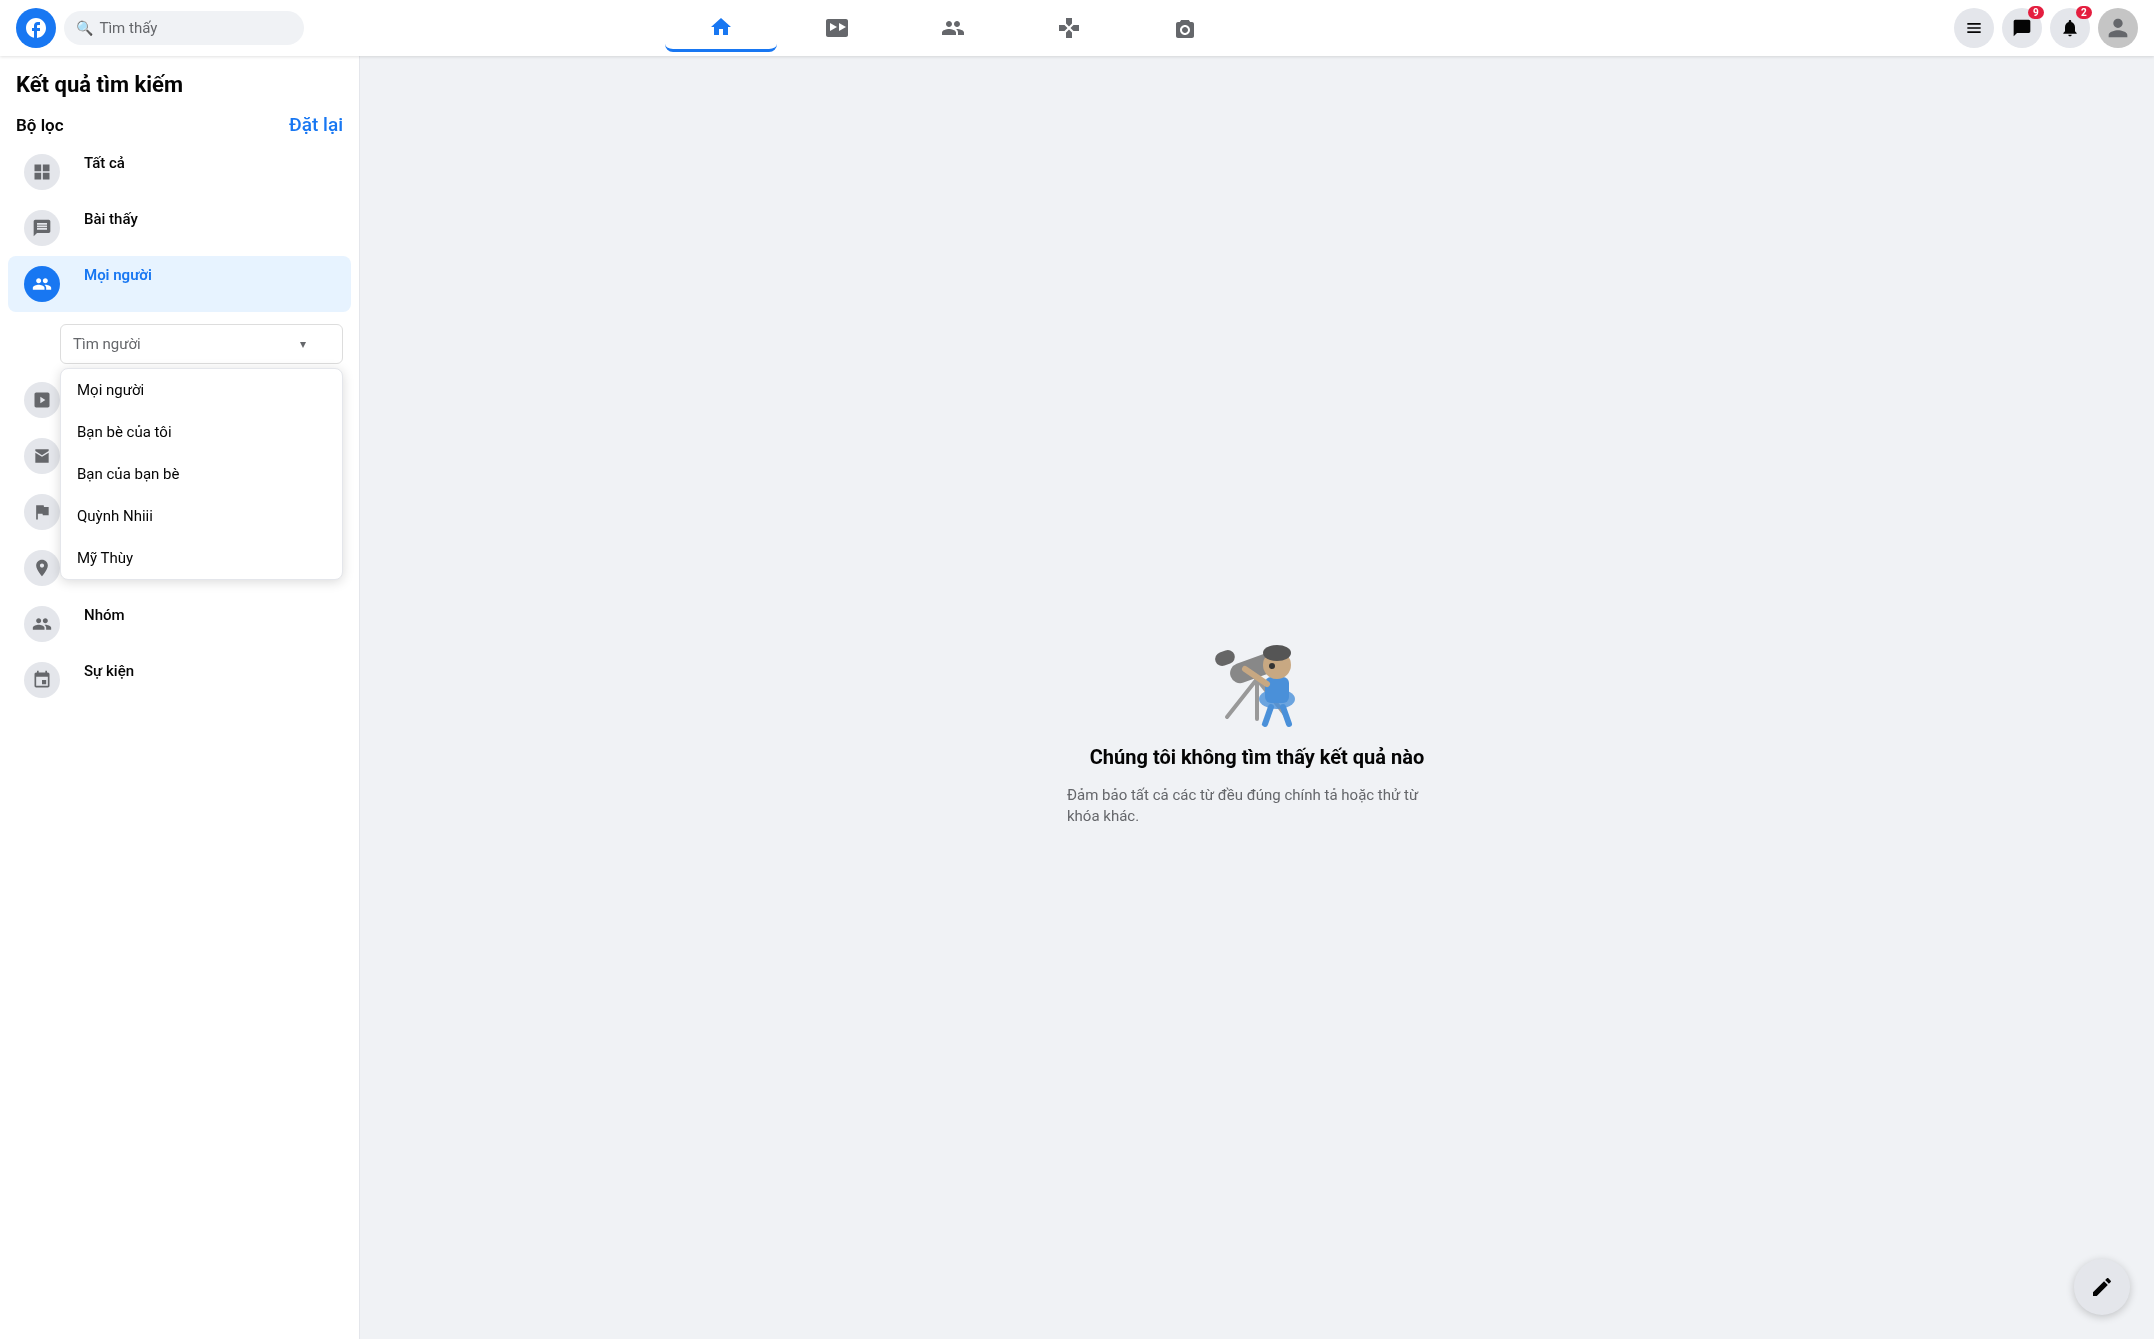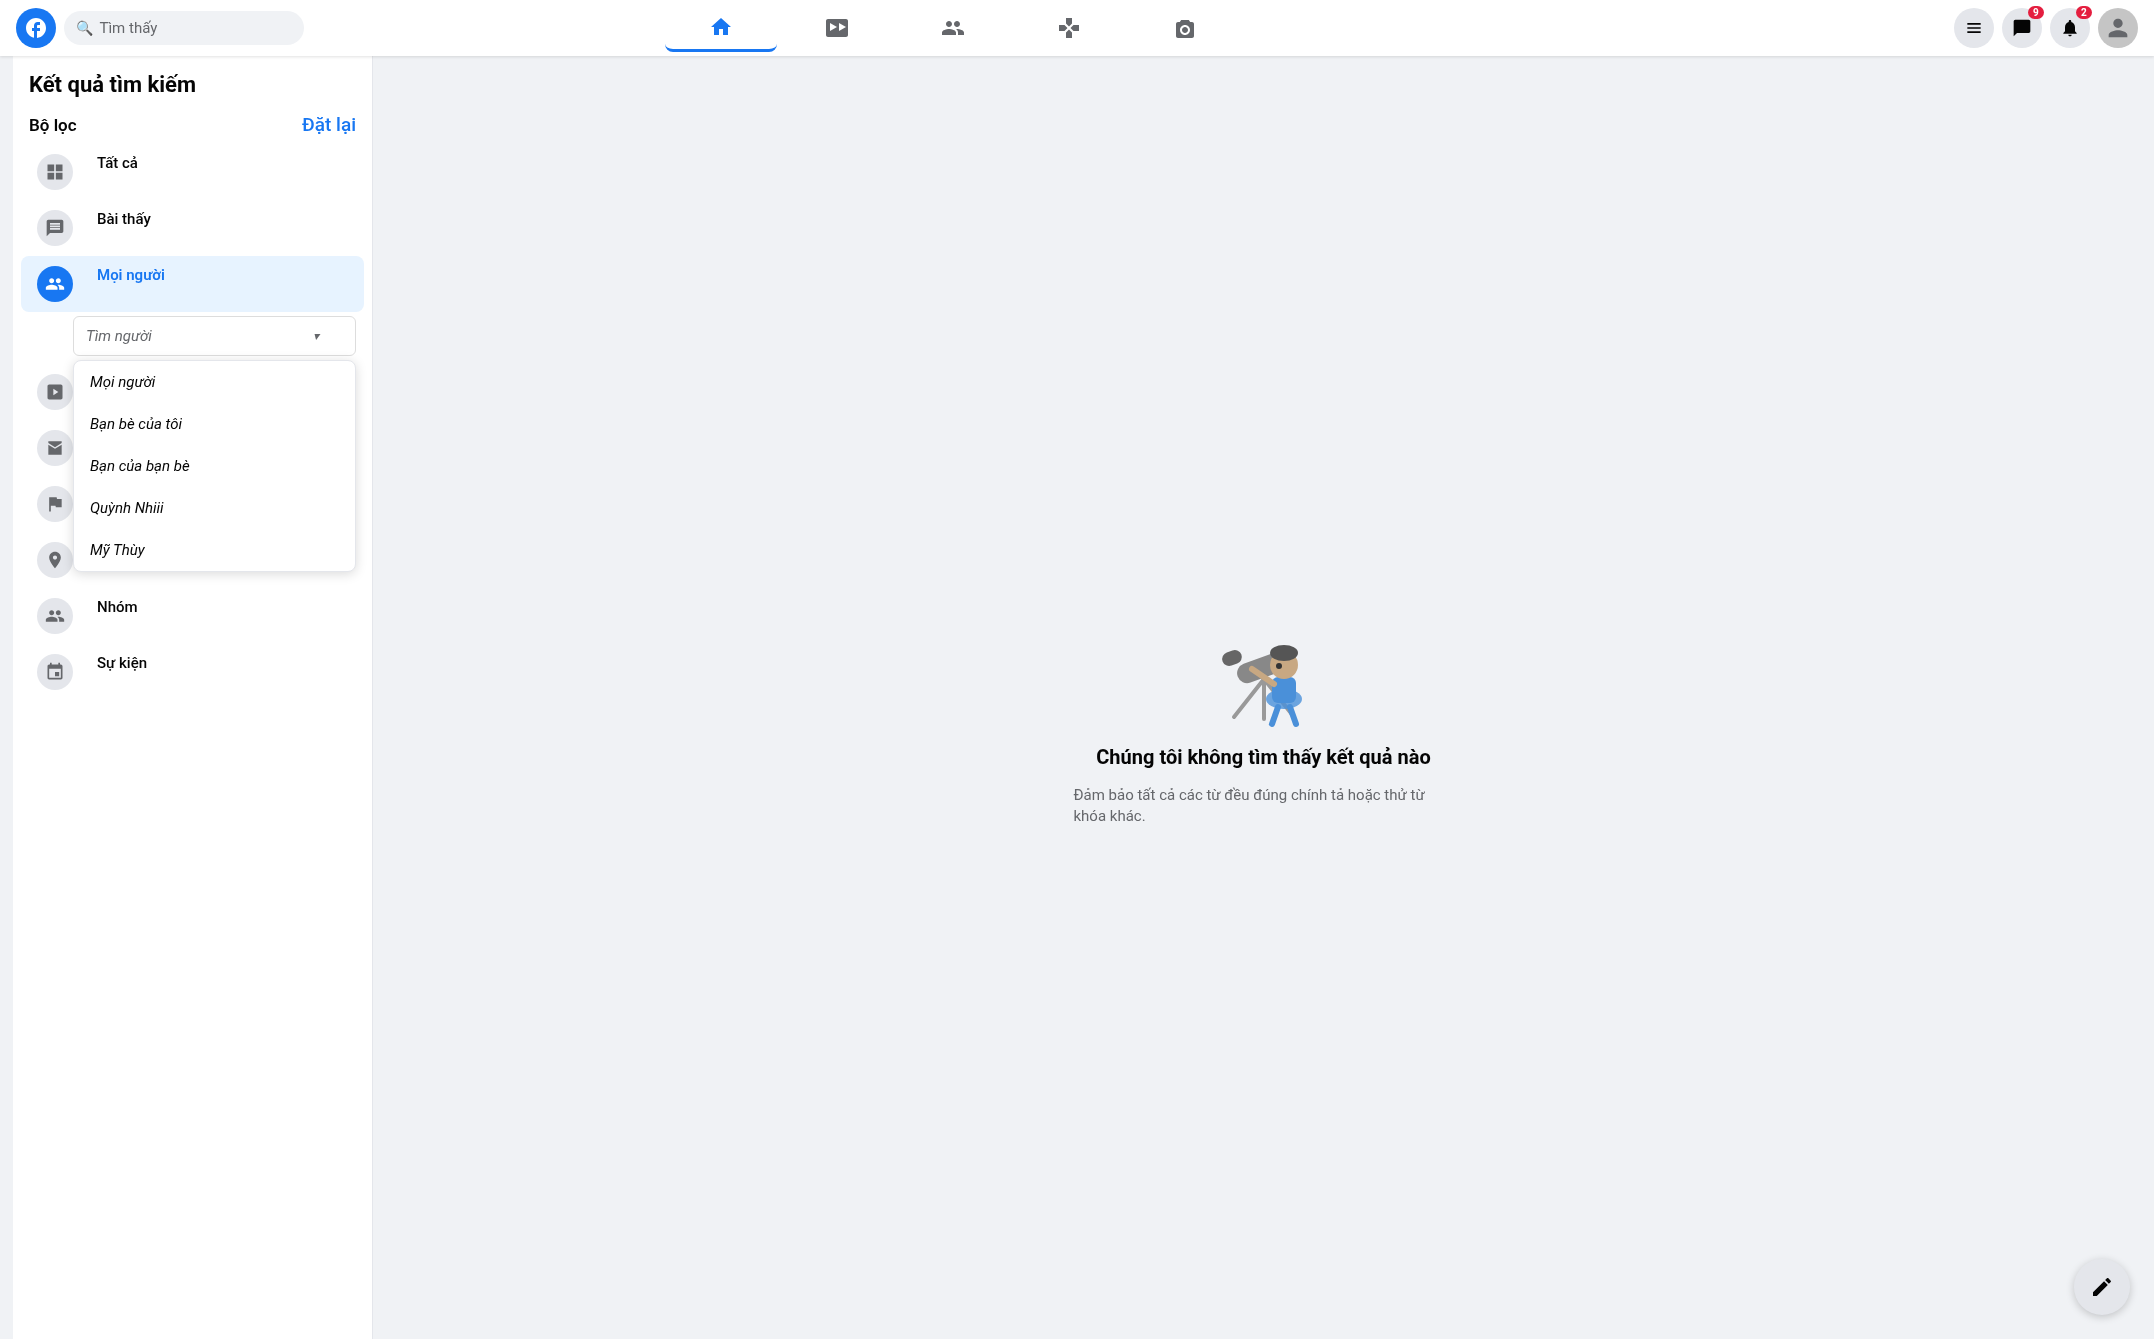--- a/index.html
+++ b/index.html
@@ -84,21 +84,20 @@
       color: #65676b;
       position: relative;
       font-size: 22px;
     }
 
     
     .layout {
       display: flex;
       margin-top: 56px;
       height: calc(100vh - 56px);
-      padding-left: 13px;
     }
 
     
     .sidebar {
       width: 360px;
       flex-shrink: 0;
       background: #fff;
       height: 100%;
       overflow-y: auto;
       padding: 16px 0;
@@ -150,23 +149,22 @@
       color: #fff;
     }
     .sidebar-item-label {
       font-size: 15px;
       font-weight: 500;
       color: #050505;
     }
 
     
     .dropdown-container {
-      margin: 4px 16px 8px 60px;
+      margin: 12px 16px 8px 60px;
       position: relative;
-      font-style: italic;
     }
     .dropdown-select {
       width: 100%;
       background: #fff;
       border: 1.5px solid #ddd;
       border-radius: 6px;
       padding: 10px 36px 10px 12px;
       font-size: 15px;
       color: #65676b;
       cursor: pointer;

